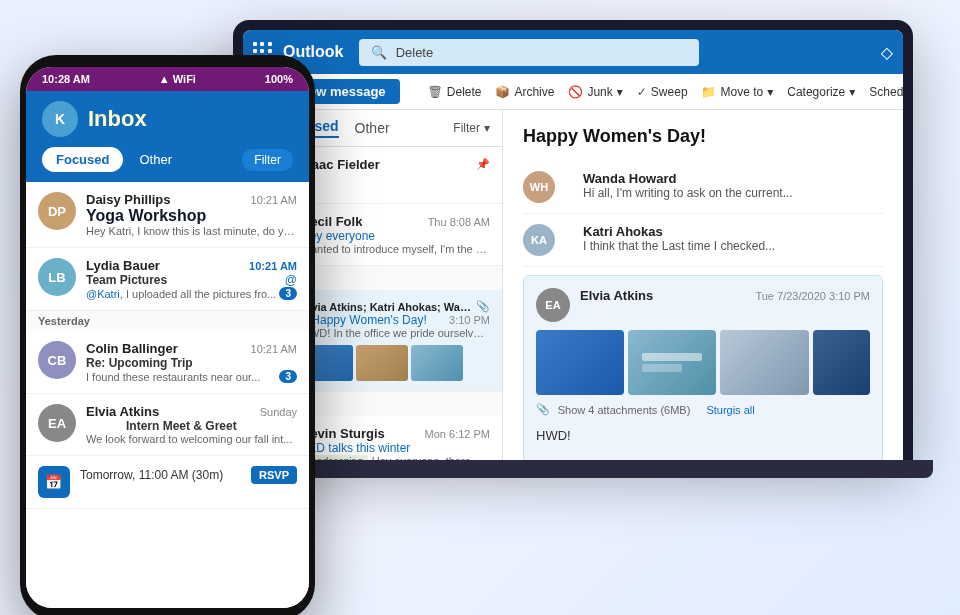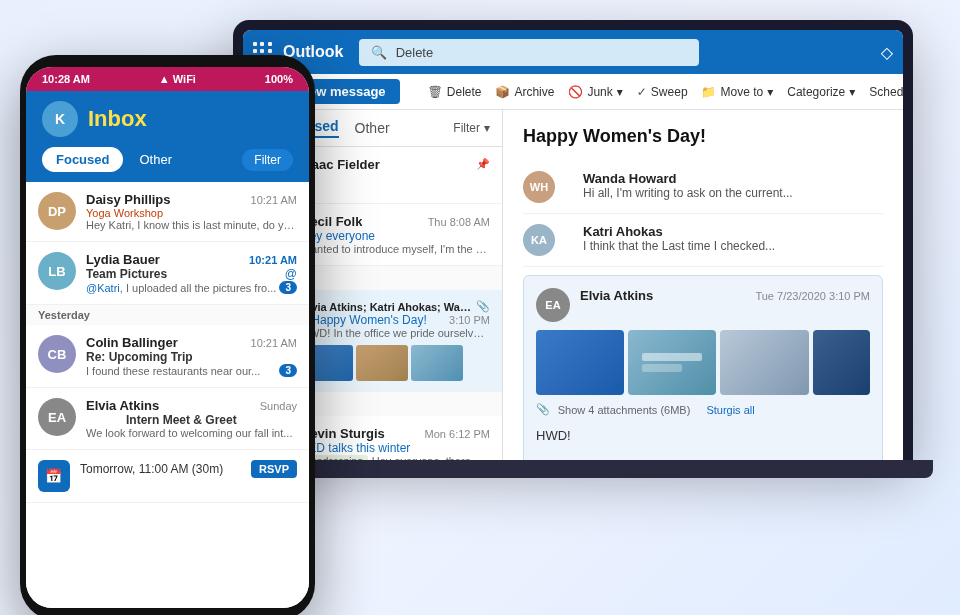--- a/index.html
+++ b/index.html
@@ -271,38 +271,38 @@
     }
     .phone-screen {
       background: #fff;
       border-radius: 26px;
       overflow: hidden;
       height: 100%;
       display: flex;
       flex-direction: column;
     }
     .phone-status-bar {
-      background: #be185d;
+      background: #701a75;
       padding: 6px 16px;
       display: flex;
       justify-content: space-between;
       align-items: center;
       color: white;
       font-size: 11px;
       font-weight: 600;
     }
     .phone-topbar {
       background: #0f6cbd;
       padding: 10px 16px;
       display: flex;
       align-items: center;
       gap: 10px;
     }
     .phone-inbox-title {
-      color: #fde047;
+      color: #fef9c3;
       font-size: 22px;
       font-weight: 700;
       flex: 1;
     }
     .phone-avatar {
       width: 36px;
       height: 36px;
       border-radius: 50%;
       background: #4a9fd5;
       display: flex;
@@ -599,21 +599,21 @@
 
     <div class="phone-email-list">
 
       <div class="phone-email-item">
         <div class="avatar-circle" style="background:#c8a070;width:38px;height:38px;">DP</div>
         <div class="email-content">
           <div class="email-header-row">
             <span class="email-sender">Daisy Phillips</span>
             <span class="email-time">10:21 AM</span>
           </div>
-          <div style="font-size:11px;font-weight:400;color:#c2410c;">Yoga Workshop</div>
+          <div style="font-size:16px;font-weight:700;color:#0f172a;">Yoga Workshop</div>
           <div class="email-preview">Hey Katri, I know this is last minute, do yo...</div>
         </div>
       </div>
 
       <div class="phone-email-item">
         <div class="avatar-circle" style="background:#6ab0c8;width:38px;height:38px;">LB</div>
         <div class="email-content">
           <div class="email-header-row">
             <span class="email-sender">Lydia Bauer</span>
             <span class="email-time" style="color:#0f6cbd;font-weight:600;">10:21 AM</span>

